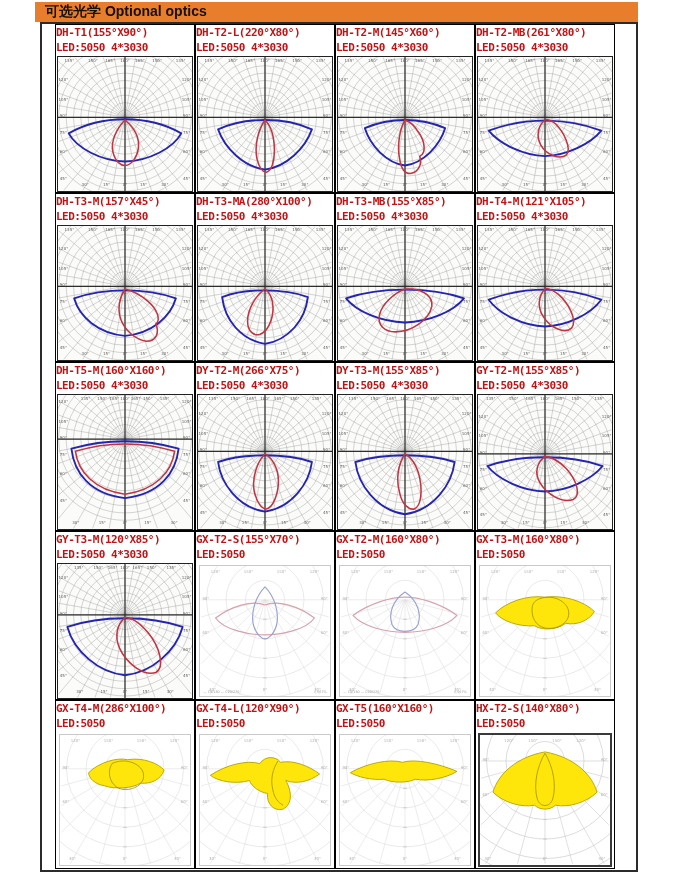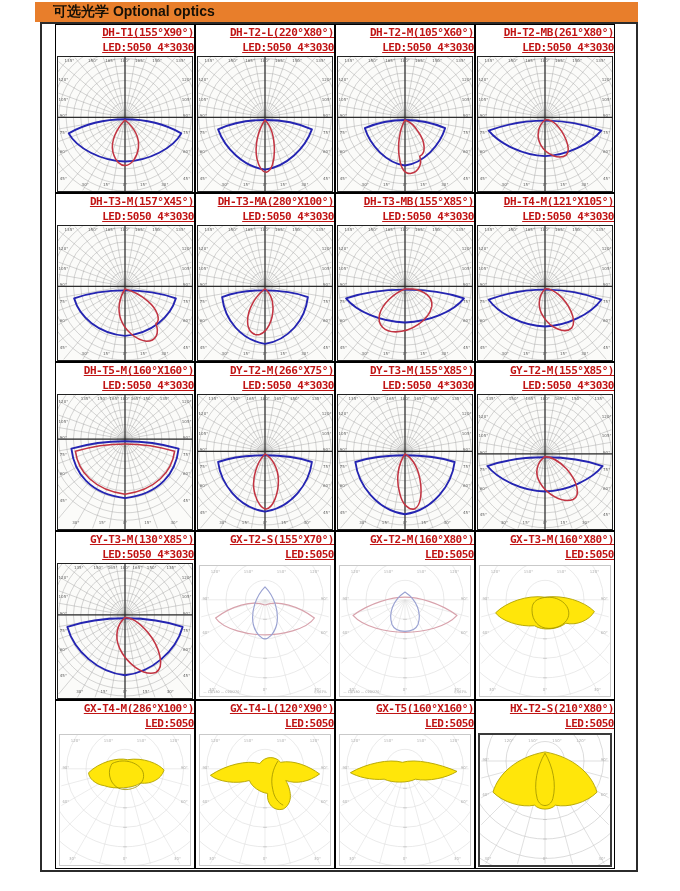--- a/index.html
+++ b/index.html
@@ -6,39 +6,39 @@
   body{
     width:680px;height:891px;position:relative;background:#ffffff;
     font-family:"DejaVu Sans", sans-serif;overflow:hidden;
   }
   .header-bar{
     position:absolute;left:35px;top:2px;width:603px;height:20px;
     display:flex;align-items:center;
   }
   .header-bar span{
     font-family:"Liberation Sans", sans-serif;
-    font-size:14px;font-weight:bold;color:#161006;padding-left:18px;
+    font-size:14px;font-weight:bold;color:#161006;padding-left:10px;
     white-space:nowrap;
   }
   .outer{
     position:absolute;left:40px;top:22px;width:594px;height:846px;
     border:2px solid #2b2b2b;background:#ffffff;box-sizing:content-box;
   }
   .grid{
     position:absolute;left:13px;top:0;
     display:grid;grid-template-columns:repeat(4,140px);
   }
   .cell{
     width:138px;height:167px;border:1px solid #000;background:#fff;
     display:flex;flex-direction:column;align-items:center;overflow:hidden;
   }
   .cell-title,.cell-led{
     font-family:"DejaVu Sans Mono", monospace;
     font-weight:bold;color:#c01414;font-size:11px;line-height:15px;
-    white-space:nowrap;letter-spacing:-0.5px;text-align:right;width:100%;text-decoration:underline;
+    white-space:nowrap;letter-spacing:-0.5px;text-align:left;width:100%;
   }
   .diagram{
     flex:1;width:100%;display:flex;align-items:center;justify-content:center;
   }
   svg.diag{display:block;}
   svg.diag.dark{border:1px solid #222;background:#fbfbf9;}
   svg.diag.light{border:1px solid #c9c9c9;background:#ffffff;}
   svg.diag.yellow{border:1px solid #c9c9c9;background:#ffffff;}
   svg.diag.yellowdark{border:2px solid #3a3a3a;background:#ffffff;}
   text{font-family:"DejaVu Sans", sans-serif;}
@@ -212,21 +212,21 @@
             <text x="4" y="71.84678751731761" font-size="3" fill="#606060" text-anchor="middle">60°</text>
             <text x="4" y="91.49999999999999" font-size="3" fill="#606060" text-anchor="middle">45°</text>
             <text x="20.26646113673424" y="96.5" font-size="3" fill="#606060" text-anchor="middle">30°</text>
             <text x="36.200616589797185" y="96.5" font-size="3" fill="#606060" text-anchor="middle">15°</text>
             <path d="M15,54 C28,48 40,47 50,47 C60,47 72,48 85,54 C80,68 66,82 50,84 C34,82 20,68 15,54 Z" stroke-linejoin="round" fill="none" stroke="#2424b2" stroke-width="1.4"></path>
             <path d="M50,47 C45,54 42,66 44,76 C46,84 49,86 51,86 C55,85 57,78 57,70 C57,58 54,51 50,47 Z" stroke-linejoin="round" fill="none" stroke="#c23442" stroke-width="1.15"></path>
           </svg>
         </div>
       </div>
       <div class="cell">
-        <div class="cell-title"><span>DH-T2-M</span><span>(105°X60°)</span></div>
+        <div class="cell-title"><span>DH-T2-M</span><span>(145°X60°)</span></div>
         <div class="cell-led">LED:5050 4*3030</div>
         <div class="diagram">
           <svg viewBox="0 0 100 100" preserveAspectRatio="none" class="diag dark" width="134" height="134">
             <circle cx="50" cy="45" r="5.5" fill="none" stroke="#a6a6a6" stroke-width="0.35"></circle>
             <circle cx="50" cy="45" r="11" fill="none" stroke="#a6a6a6" stroke-width="0.35"></circle>
             <circle cx="50" cy="45" r="16.5" fill="none" stroke="#a6a6a6" stroke-width="0.35"></circle>
             <circle cx="50" cy="45" r="22" fill="none" stroke="#a6a6a6" stroke-width="0.35"></circle>
             <circle cx="50" cy="45" r="27.5" fill="none" stroke="#a6a6a6" stroke-width="0.35"></circle>
             <circle cx="50" cy="45" r="33" fill="none" stroke="#a6a6a6" stroke-width="0.35"></circle>
             <circle cx="50" cy="45" r="38.5" fill="none" stroke="#a6a6a6" stroke-width="0.35"></circle>
@@ -1042,21 +1042,21 @@
             <text x="4" y="70.84678751731761" font-size="3" fill="#606060" text-anchor="middle">60°</text>
             <text x="4" y="90.49999999999999" font-size="3" fill="#606060" text-anchor="middle">45°</text>
             <text x="19.68911086754461" y="96.5" font-size="3" fill="#606060" text-anchor="middle">30°</text>
             <text x="35.93266739736606" y="96.5" font-size="3" fill="#606060" text-anchor="middle">15°</text>
             <path d="M7,53 C23,47.5 40,46.5 50,46.5 C60,46.5 77,47.5 93,53 C85,63 67,71.5 50,72 C33,71.5 15,63 7,53 Z" stroke-linejoin="round" fill="none" stroke="#2424b2" stroke-width="1.4"></path>
             <path d="M50,46 C44,50 42,58 46,65 C51,74 63,81 71,78 C77,75 74,64 66,55 C60,49 54,46 50,46 Z" stroke-linejoin="round" fill="none" stroke="#c23442" stroke-width="1.15"></path>
           </svg>
         </div>
       </div>
       <div class="cell">
-        <div class="cell-title"><span>GY-T3-M</span><span>(130°X85°)</span></div>
+        <div class="cell-title"><span>GY-T3-M</span><span>(120°X85°)</span></div>
         <div class="cell-led">LED:5050 4*3030</div>
         <div class="diagram">
           <svg viewBox="0 0 100 100" preserveAspectRatio="none" class="diag dark" width="134" height="134">
             <circle cx="50" cy="38" r="5.5" fill="none" stroke="#a6a6a6" stroke-width="0.35"></circle>
             <circle cx="50" cy="38" r="11" fill="none" stroke="#a6a6a6" stroke-width="0.35"></circle>
             <circle cx="50" cy="38" r="16.5" fill="none" stroke="#a6a6a6" stroke-width="0.35"></circle>
             <circle cx="50" cy="38" r="22" fill="none" stroke="#a6a6a6" stroke-width="0.35"></circle>
             <circle cx="50" cy="38" r="27.5" fill="none" stroke="#a6a6a6" stroke-width="0.35"></circle>
             <circle cx="50" cy="38" r="33" fill="none" stroke="#a6a6a6" stroke-width="0.35"></circle>
             <circle cx="50" cy="38" r="38.5" fill="none" stroke="#a6a6a6" stroke-width="0.35"></circle>
@@ -1392,21 +1392,21 @@
             <text x="62.70170592217176" y="5" font-size="3" fill="#b0b0b0" text-anchor="middle">150°</text>
             <line x1="48.6" y1="41" x2="51.4" y2="41" stroke="#c2c2c2" stroke-width="0.6"></line>
             <line x1="48.6" y1="56" x2="51.4" y2="56" stroke="#c2c2c2" stroke-width="0.6"></line>
             <line x1="48.6" y1="71" x2="51.4" y2="71" stroke="#c2c2c2" stroke-width="0.6"></line>
             <line x1="48.6" y1="86" x2="51.4" y2="86" stroke="#c2c2c2" stroke-width="0.6"></line>
             <path d="M8,29 C20,22 38,18 48,21 C58,18 76,22 90,28 C82,33 68,36 58,34 C52,37 40,37 34,34 C24,35 13,32 8,29 Z" stroke-linejoin="round" fill="#ffe60a" stroke="#b3a300" stroke-width="0.7"></path>
           </svg>
         </div>
       </div>
       <div class="cell">
-        <div class="cell-title"><span>HX-T2-S</span><span>(210°X80°)</span></div>
+        <div class="cell-title"><span>HX-T2-S</span><span>(140°X80°)</span></div>
         <div class="cell-led">LED:5050</div>
         <div class="diagram">
           <svg viewBox="0 0 100 100" preserveAspectRatio="none" class="diag yellowdark" width="130" height="130">
             <circle cx="50" cy="20" r="15" fill="none" stroke="#c9c9c9" stroke-width="0.5"></circle>
             <circle cx="50" cy="20" r="30" fill="none" stroke="#c9c9c9" stroke-width="0.5"></circle>
             <circle cx="50" cy="20" r="45" fill="none" stroke="#c9c9c9" stroke-width="0.5"></circle>
             <circle cx="50" cy="20" r="60" fill="none" stroke="#c9c9c9" stroke-width="0.5"></circle>
             <circle cx="50" cy="20" r="75" fill="none" stroke="#c9c9c9" stroke-width="0.5"></circle>
             <circle cx="50" cy="20" r="90" fill="none" stroke="#c9c9c9" stroke-width="0.5"></circle>
             <line x1="50" y1="20" x2="1" y2="20.000000000000004" stroke="#c9c9c9" stroke-width="0.45"></line>

